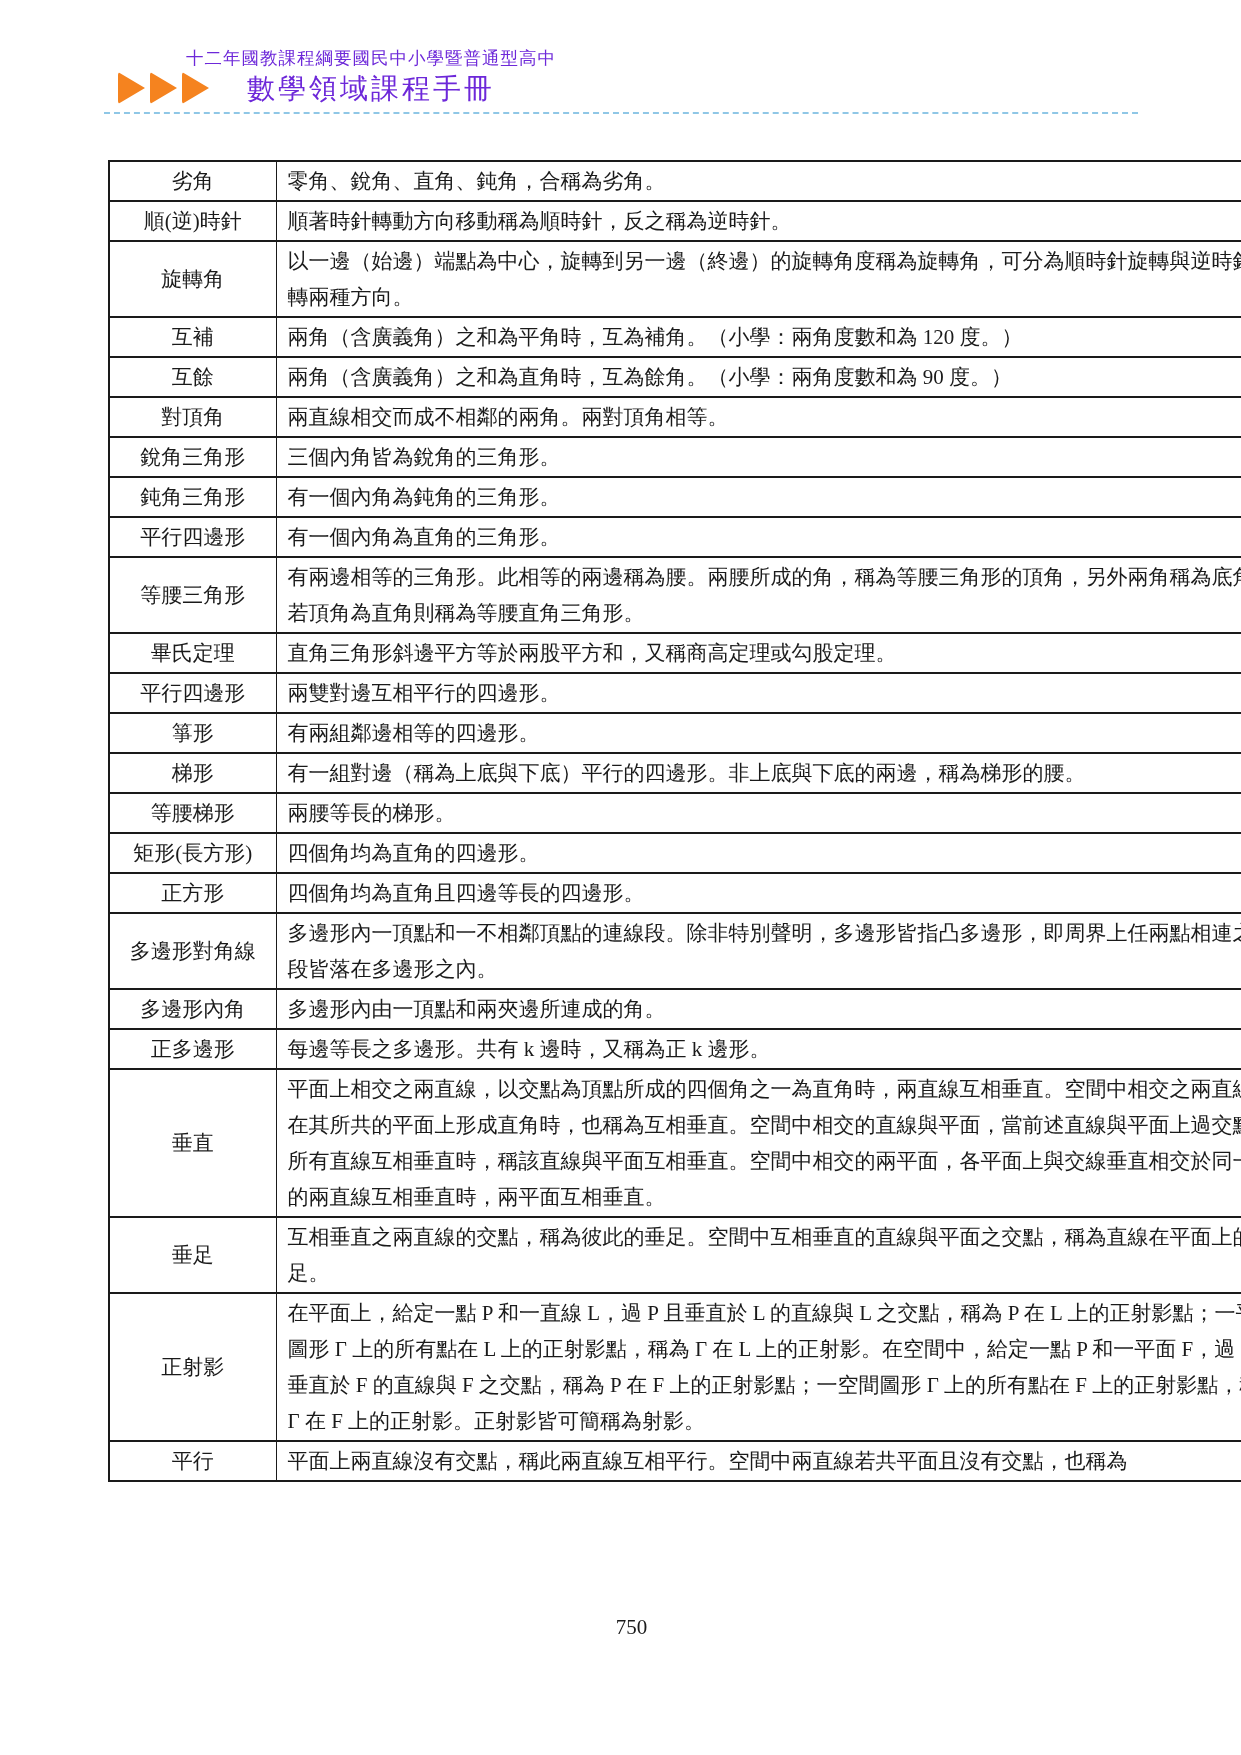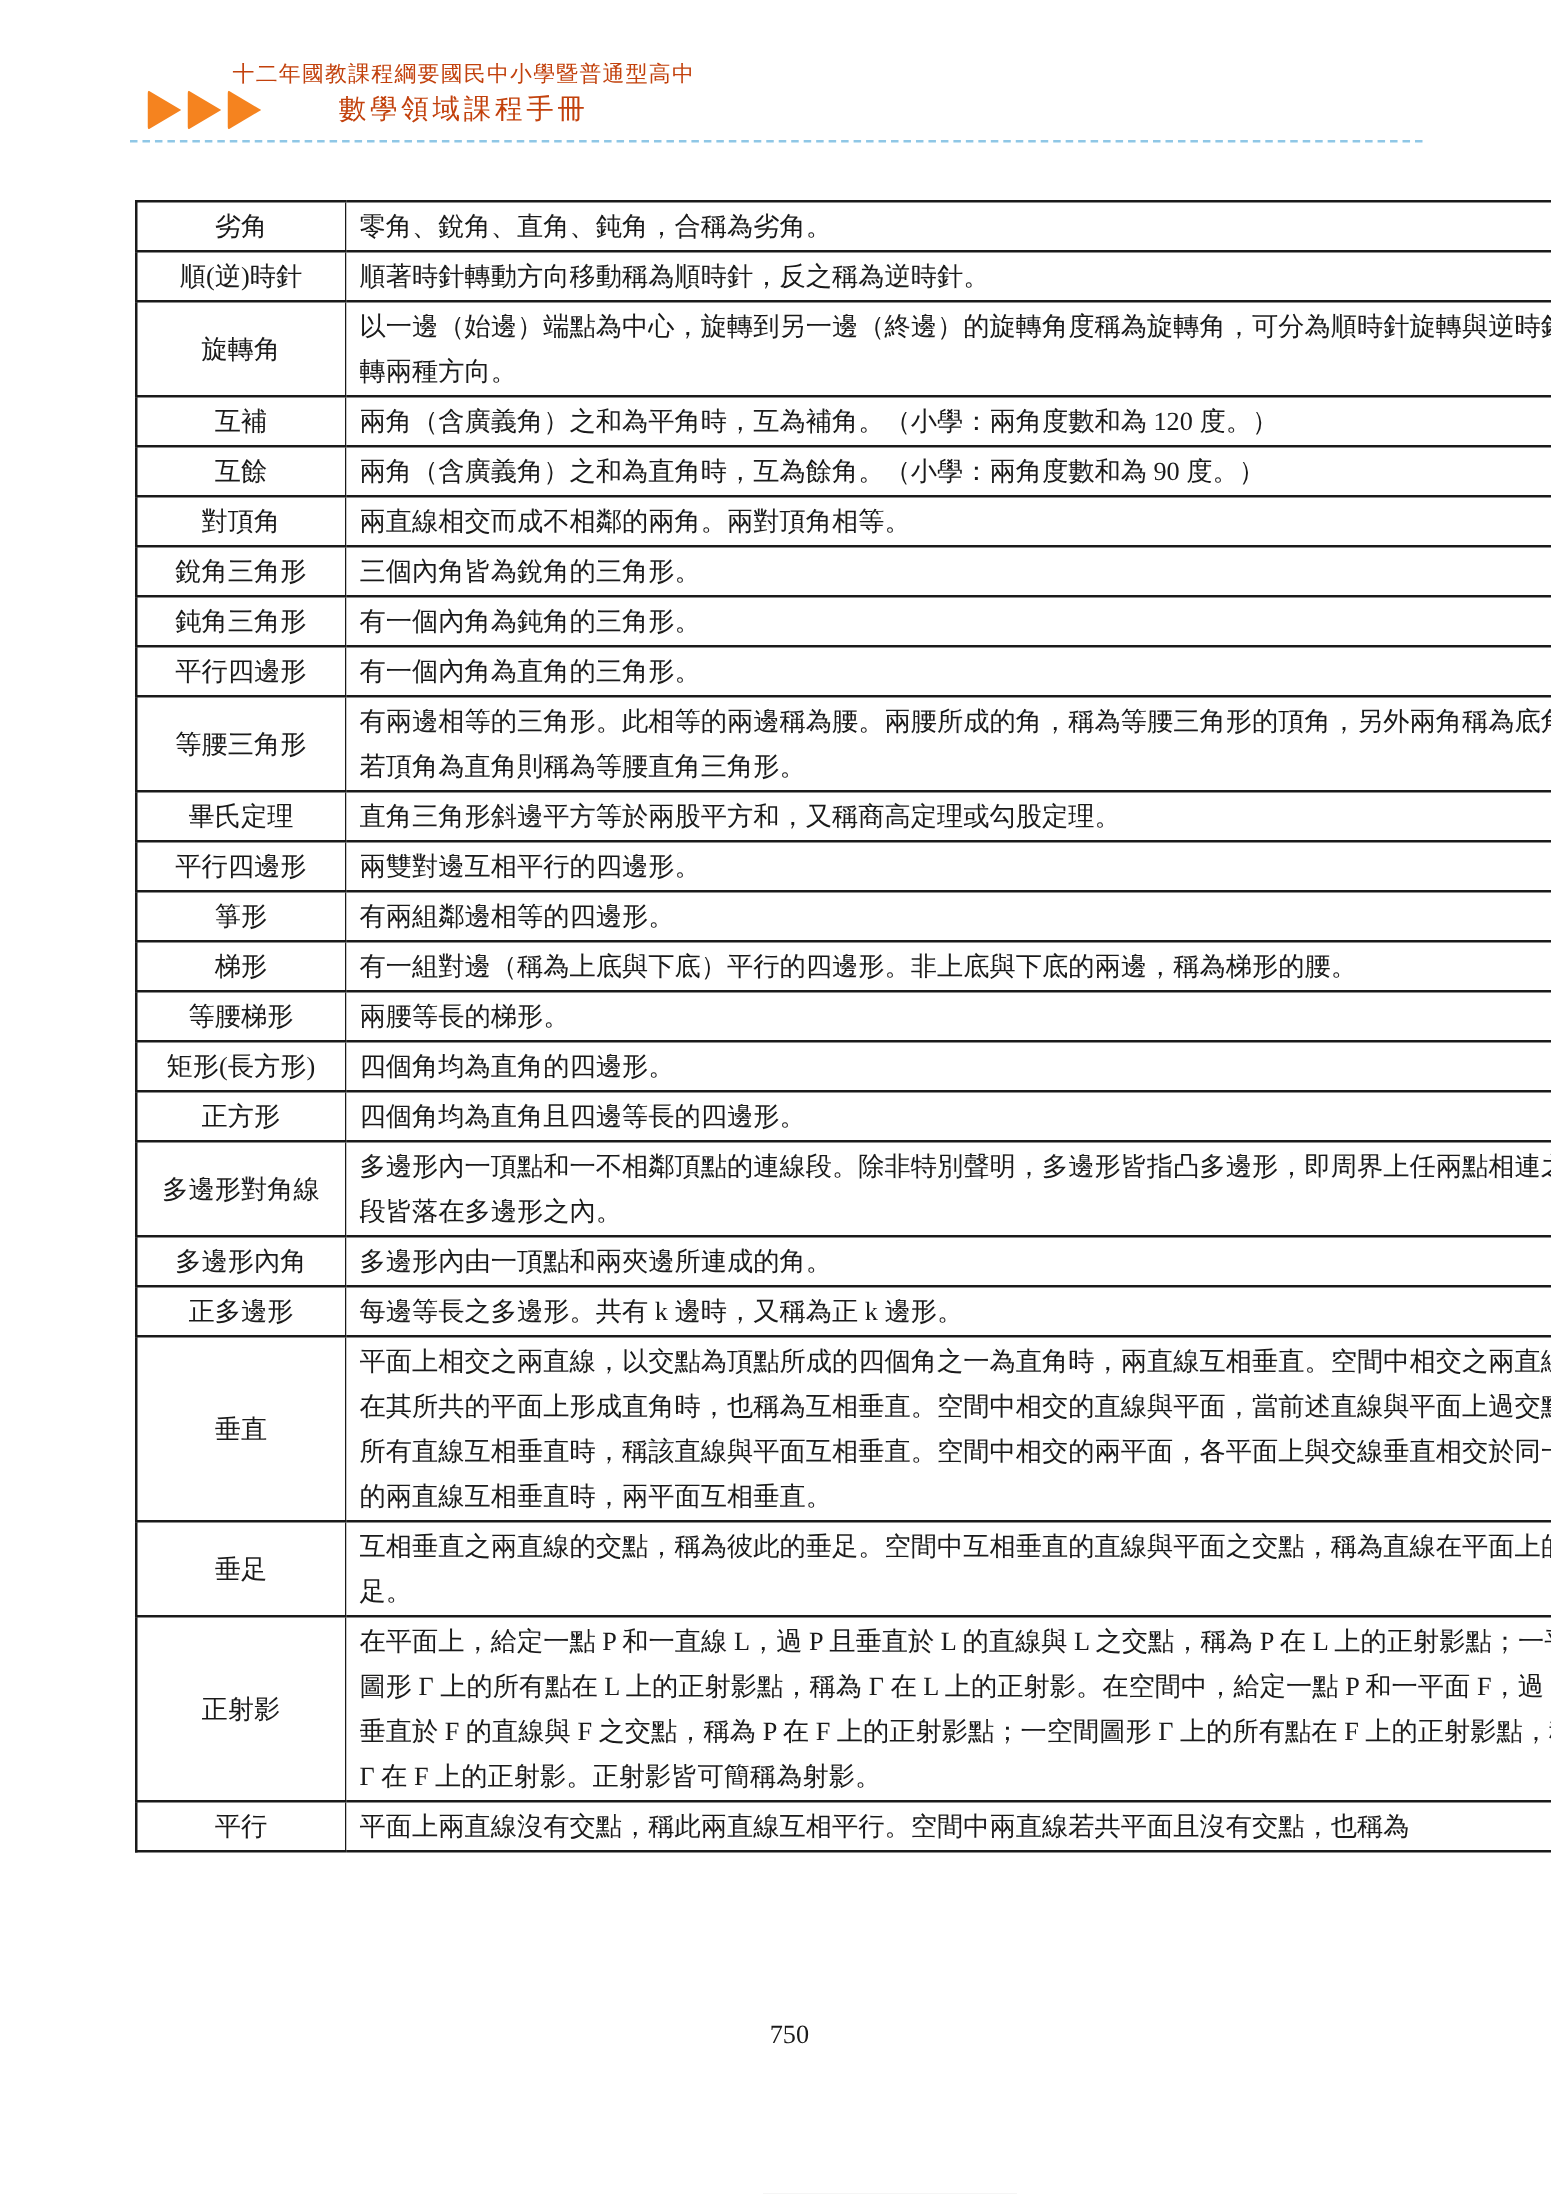--- a/index.html
+++ b/index.html
@@ -21,26 +21,26 @@
   .tri{
     width:0;height:0;
     border-top:16px solid transparent;
     border-bottom:16px solid transparent;
     border-left:27px solid #F5831F;
     border-radius:3px;
   }
   .header-text{
     position:absolute;left:186px;top:48px;
     text-align:center;
-    font-family:Liberation Serif, serif;
-    color:#c2410c;
+    font-family:Liberation Mono, monospace;
+    color:#6d28d9;
     line-height:1.35;
   }
   .header-line1{font-size:17.5px;letter-spacing:1px;}
-  .header-line2{font-size:22px;letter-spacing:3px;}
+  .header-line2{font-size:28px;letter-spacing:3px;}
   .header-rule{
     position:absolute;left:104px;top:112px;width:1034px;
     border-top:2px dashed #8FC7E6;
   }
 
   
   .doc-table{
     position:absolute;left:108px;top:160px;
     width:1196px;
     border-collapse:collapse;

